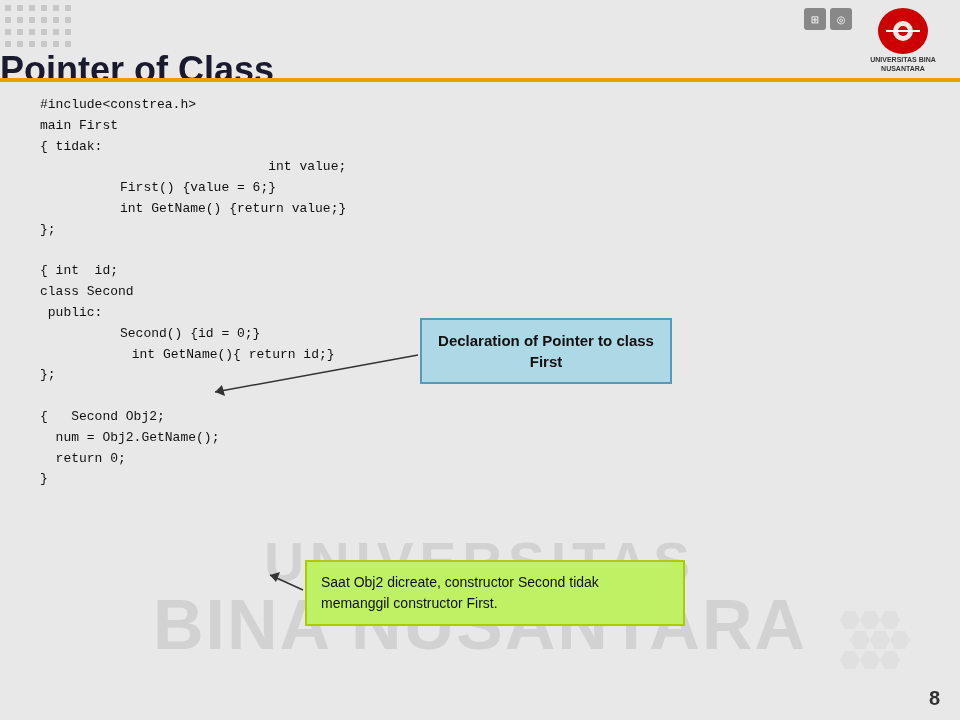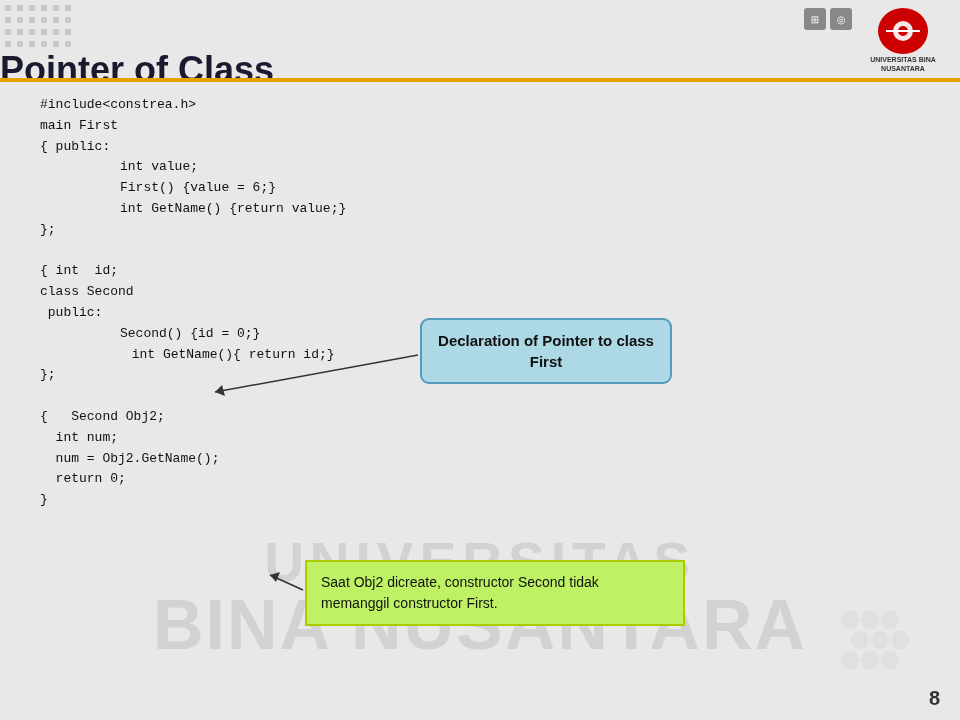--- a/index.html
+++ b/index.html
@@ -131,21 +131,21 @@
       left: 420px;
       width: 252px;
       background: #add8e6;
       border: 2px solid #5599bb;
       padding: 10px 14px;
       text-align: center;
       font-size: 15px;
       font-weight: bold;
       color: #111;
       line-height: 1.4;
-      border-radius: 9px;
+      border-radius: 0;
     }
 
     
     .callout-green {
       position: absolute;
       top: 560px;
       left: 305px;
       width: 380px;
       background: #bef264;
       border: 2px solid #aacc00;
@@ -258,35 +258,34 @@
   <div class="orange-line"></div>
 
   <div class="bg-watermark">
     <div style="font-size:55px; letter-spacing:6px; color:rgba(160,160,160,0.3);">UNIVERSITAS</div>
     <div style="font-size:70px; letter-spacing:2px; color:rgba(160,160,160,0.3);">BINA NUSANTARA</div>
   </div>
 
   <div class="code-block">
     <div>#include&lt;constrea.h&gt;</div>
     <div>main First</div>
-    <div>{ public:</div>
-    <div style="padding-left:80px;">int value;</div>
+    <div>{ tidak:</div>
+    <div style="padding-left:80px;text-align:right;">int value;</div>
     <div style="padding-left:80px;">First() {value = 6;}</div>
     <div style="padding-left:80px;">int GetName() {return value;}</div>
     <div>};</div>
     <div>&nbsp;</div>
     <div>{ int&nbsp; id;</div>
     <div>class Second</div>
     <div>&nbsp;public:</div>
     <div style="padding-left:80px;">Second() {id = 0;}</div>
     <div style="padding-left:80px;text-align:center;">int GetName(){ return id;}</div>
     <div>};</div>
     <div>&nbsp;</div>
     <div>{&nbsp;&nbsp; Second Obj2;</div>
-    <div>&nbsp; int num;</div>
     <div>&nbsp; num = Obj2.GetName();</div>
     <div>&nbsp; return 0;</div>
     <div>}</div>
   </div>
 
   <svg class="arrows-svg">
 
     <line x1="215" y1="392" x2="418" y2="355" stroke="#333" stroke-width="1.5"></line>
     <polygon points="215,392 222,385 225,396" fill="#333"></polygon>
 

